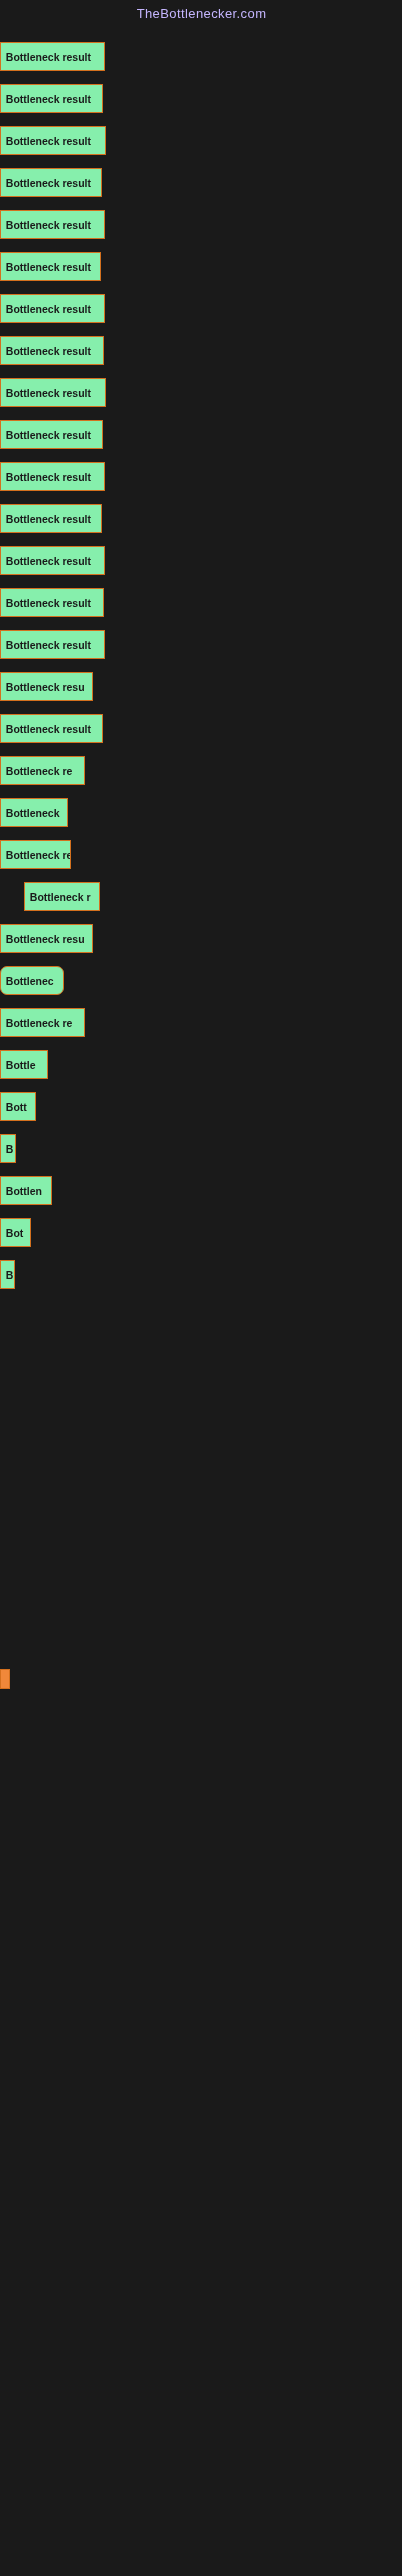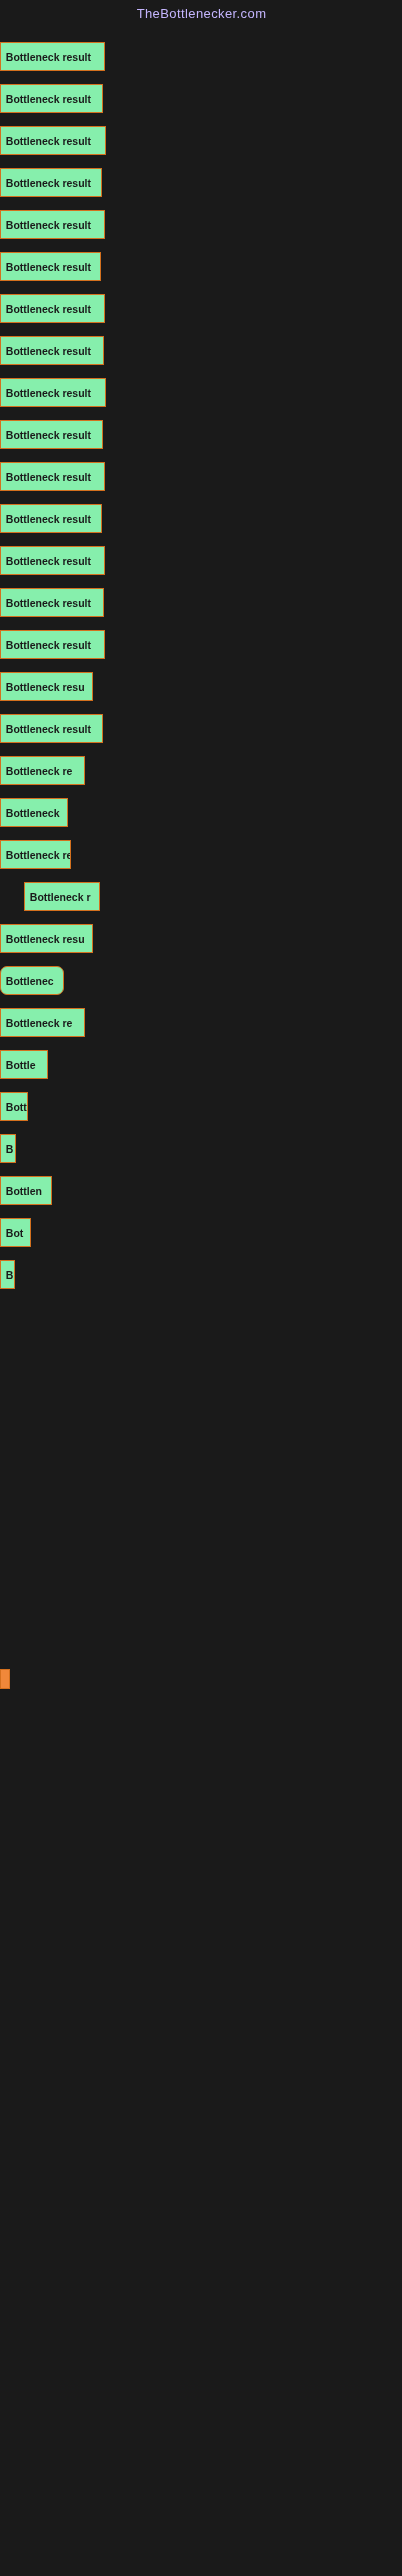--- a/index.html
+++ b/index.html
@@ -202,21 +202,21 @@
       <div class="bar" style="width: 85px;">
         <span>Bottleneck re</span>
       </div>
     </div>
     <div class="bar-row">
       <div class="bar" style="width: 48px;">
         <span>Bottle</span>
       </div>
     </div>
     <div class="bar-row">
-      <div class="bar" style="width: 28px;">
+      <div class="bar" style="width: 36px;">
         <span>Bott</span>
       </div>
     </div>
     <div class="bar-row">
       <div class="bar" style="width: 16px;">
         <span>B</span>
       </div>
     </div>
     <div class="bar-row">
       <div class="bar" style="width: 52px;">

